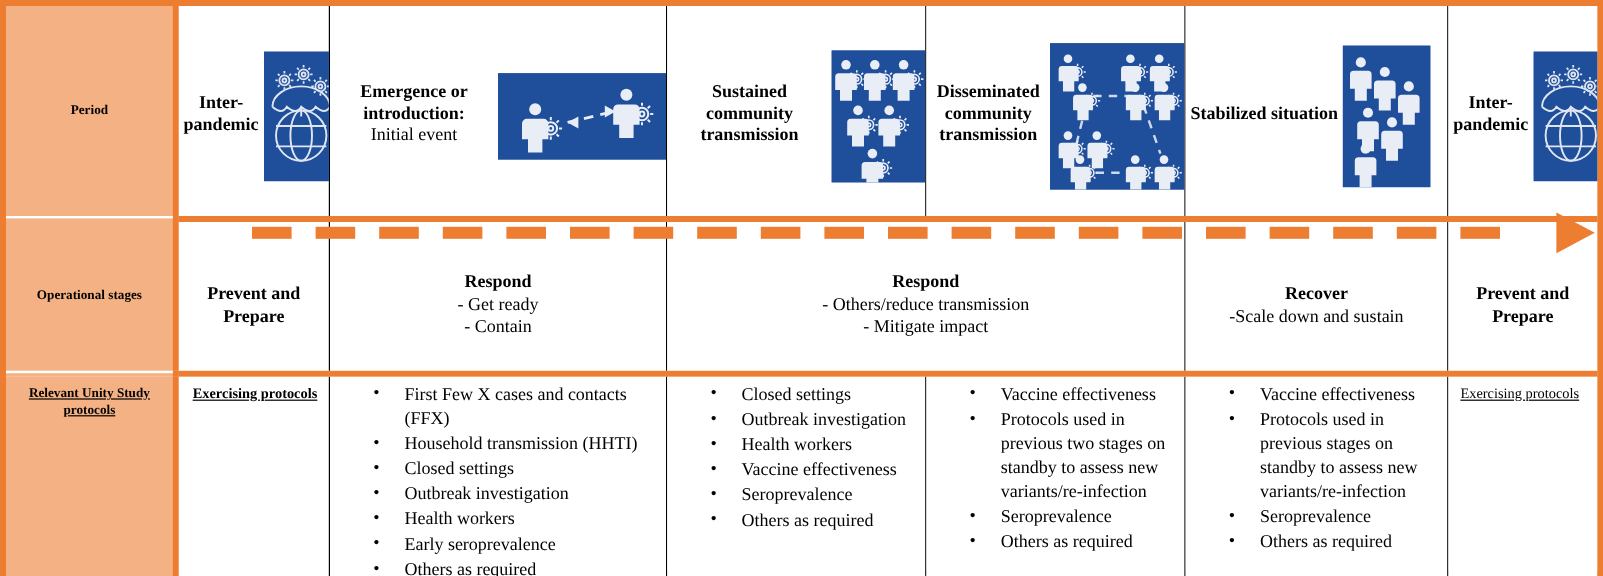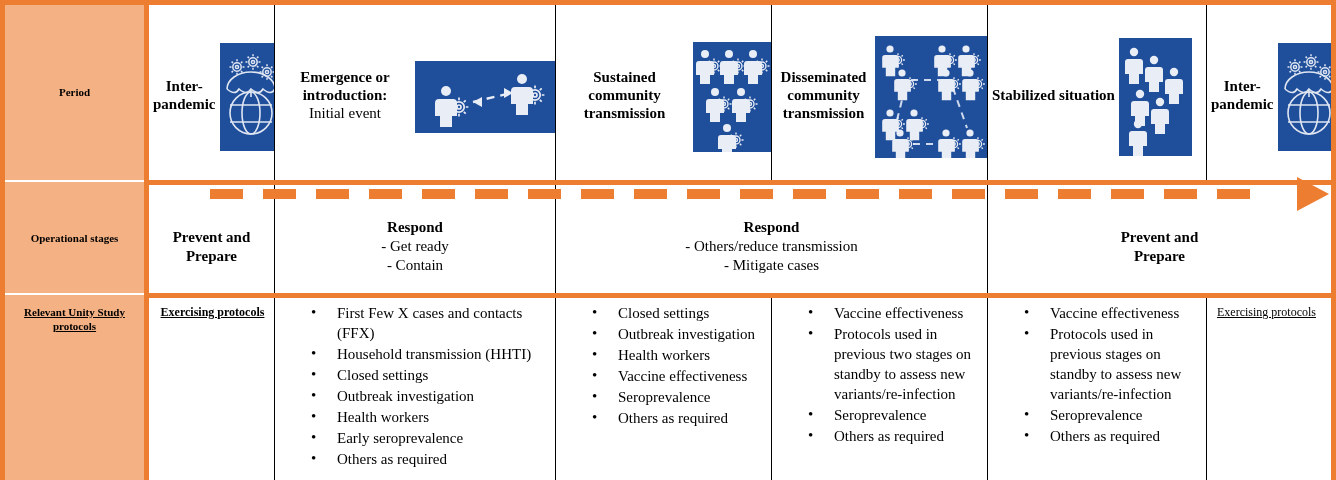--- a/index.html
+++ b/index.html
@@ -13,21 +13,21 @@
     position:relative;
     width:1336px;height:480px;
     box-sizing:border-box;
     border:5px solid #ED7D31;
     background:#fff;
   }
 
   
   .row{display:flex;box-sizing:border-box;width:100%;}
   .row-period{height:175px;}
-  .row-ops{height:108px;border-radius:30px;}
+  .row-ops{height:124px;border-radius:30px;}
   .row-proto{height:190px;}
 
   .hdr-cell{
     background:#F4B183;
     box-sizing:border-box;
     display:flex;align-items:center;justify-content:center;
     text-align:center;
     font-weight:bold;
     font-size:11px;
     line-height:1.25;
@@ -439,23 +439,27 @@
 
     <div class="o-cell" style="flex:0 0 281px;">
       <div class="o-head">Respond</div>
       <div class="o-line">- Get ready</div>
       <div class="o-line">- Contain</div>
     </div>
 
     <div class="o-cell" style="flex:0 0 432px;">
       <div class="o-head">Respond</div>
       <div class="o-line">-     Others/reduce transmission</div>
-      <div class="o-line">-     Mitigate cases</div>
-    </div>
-
+      <div class="o-line">-     Mitigate impact</div>
+    </div>
+
+    <div class="o-cell" style="flex:0 0 219px;">
+      <div class="o-head">Recover</div>
+      <div class="o-line">-Scale down and sustain</div>
+    </div>
 
     <div class="o-cell" style="flex:1 1 auto;">
       <div class="o-head">Prevent and<br>Prepare</div>
     </div>
   </div>
 
   <div style="display:flex;width:100%;">
     <div style="flex:0 0 144px;height:5px;background:#F4B183;border-right:5px solid #ED7D31;box-sizing:border-box;position:relative;">
       <div style="position:absolute;left:0;top:0;width:100%;height:2px;background:#fff;"></div>
     </div>

